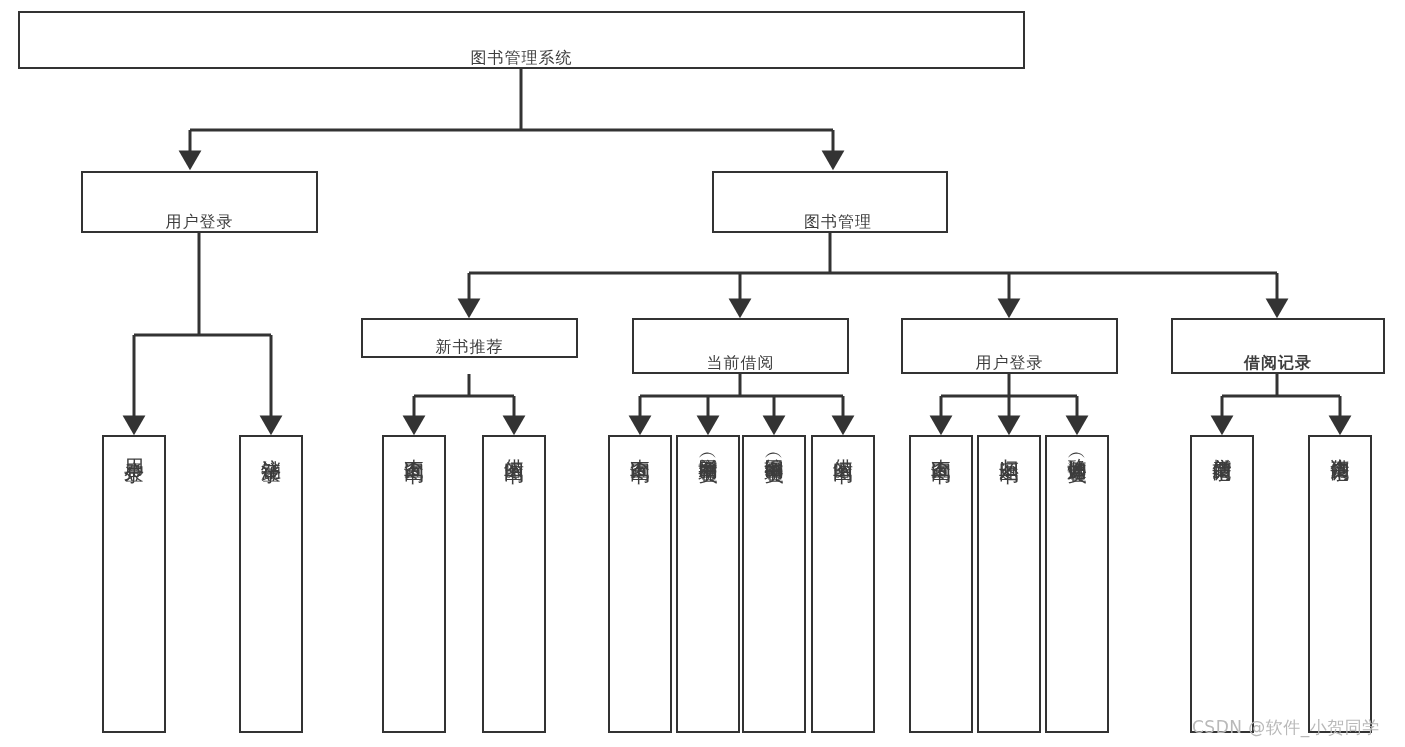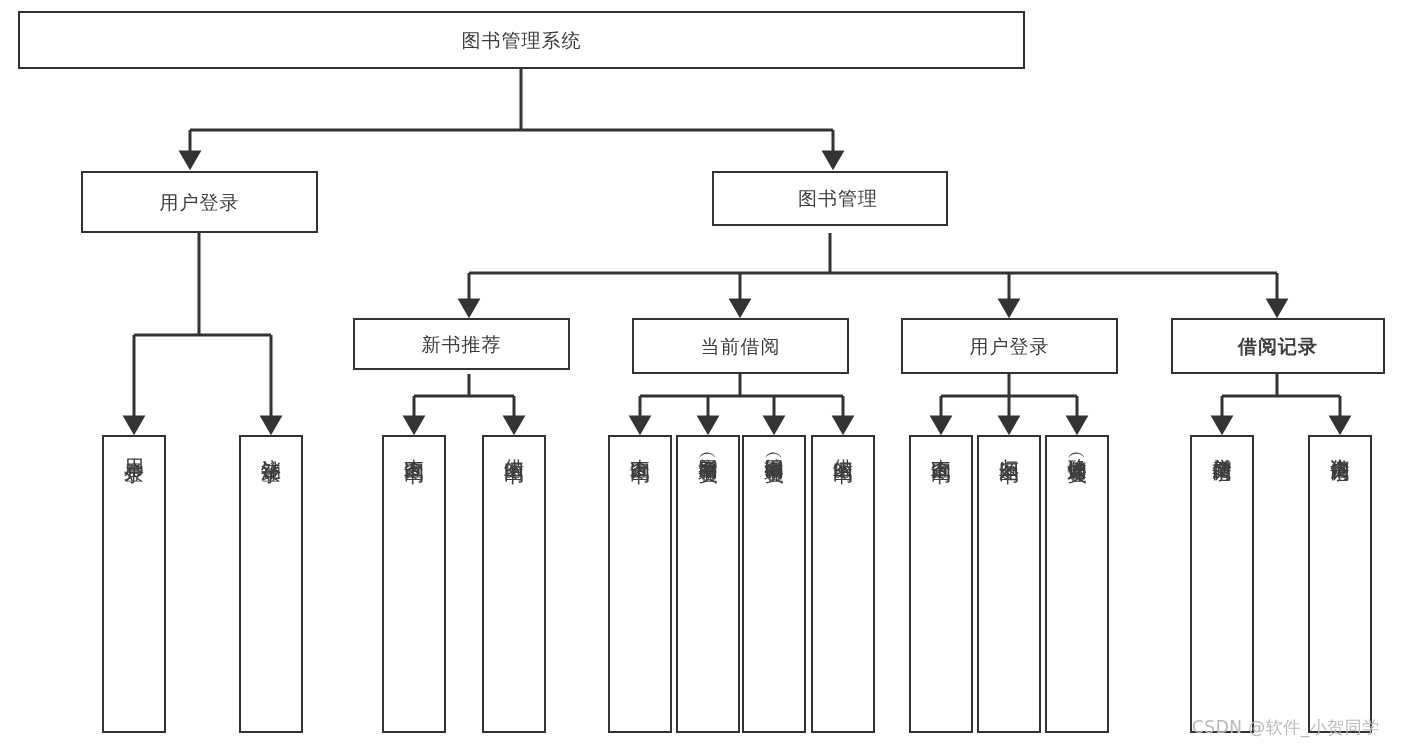--- a/index.html
+++ b/index.html
@@ -29,23 +29,24 @@
     position: absolute;
     box-sizing: border-box;
     background: #ffffff;
     border: 2px solid #333333;
     display: flex;
     align-items: center;
     justify-content: center;
     color: #3d3d3d;
   }
   .node.h {
-    font-size: 19px;
+    font-size: 16px;
     line-height: 1.2;
     letter-spacing: 1px;
+    align-items: flex-end;
   }
   .node.v {
     border-width: 2px;
     align-items: flex-start;
     justify-content: center;
     padding-top: 6px;
   }
   .vtext {
     writing-mode: vertical-rl;
     text-orientation: upright;
@@ -123,25 +124,25 @@
     </g>
   </svg>
 
   <div class="node h" style="left:18px; top:11px; width:1007px; height:58px;">
     <span>图书管理系统</span>
   </div>
 
   <div class="node h" style="left:81px; top:171px; width:237px; height:62px;">
     <span>用户登录</span>
   </div>
-  <div class="node h" style="left:712px; top:171px; width:236px; height:55px;padding-left:16px;">
+  <div class="node h" style="left:712px; top:171px; width:236px; height:62px;padding-left:16px;">
     <span>图书管理</span>
   </div>
 
-  <div class="node h" style="left:353px; top:318px; width:217px; height:52px;">
+  <div class="node h" style="left:361px; top:318px; width:217px; height:40px;">
     <span>新书推荐</span>
   </div>
   <div class="node h" style="left:632px; top:318px; width:217px; height:56px;">
     <span>当前借阅</span>
   </div>
   <div class="node h" style="left:901px; top:318px; width:217px; height:56px;">
     <span>用户登录</span>
   </div>
   <div class="node h" style="left:1171px; top:318px; width:214px; height:56px;font-weight:bold;">
     <span>借阅记录</span>

